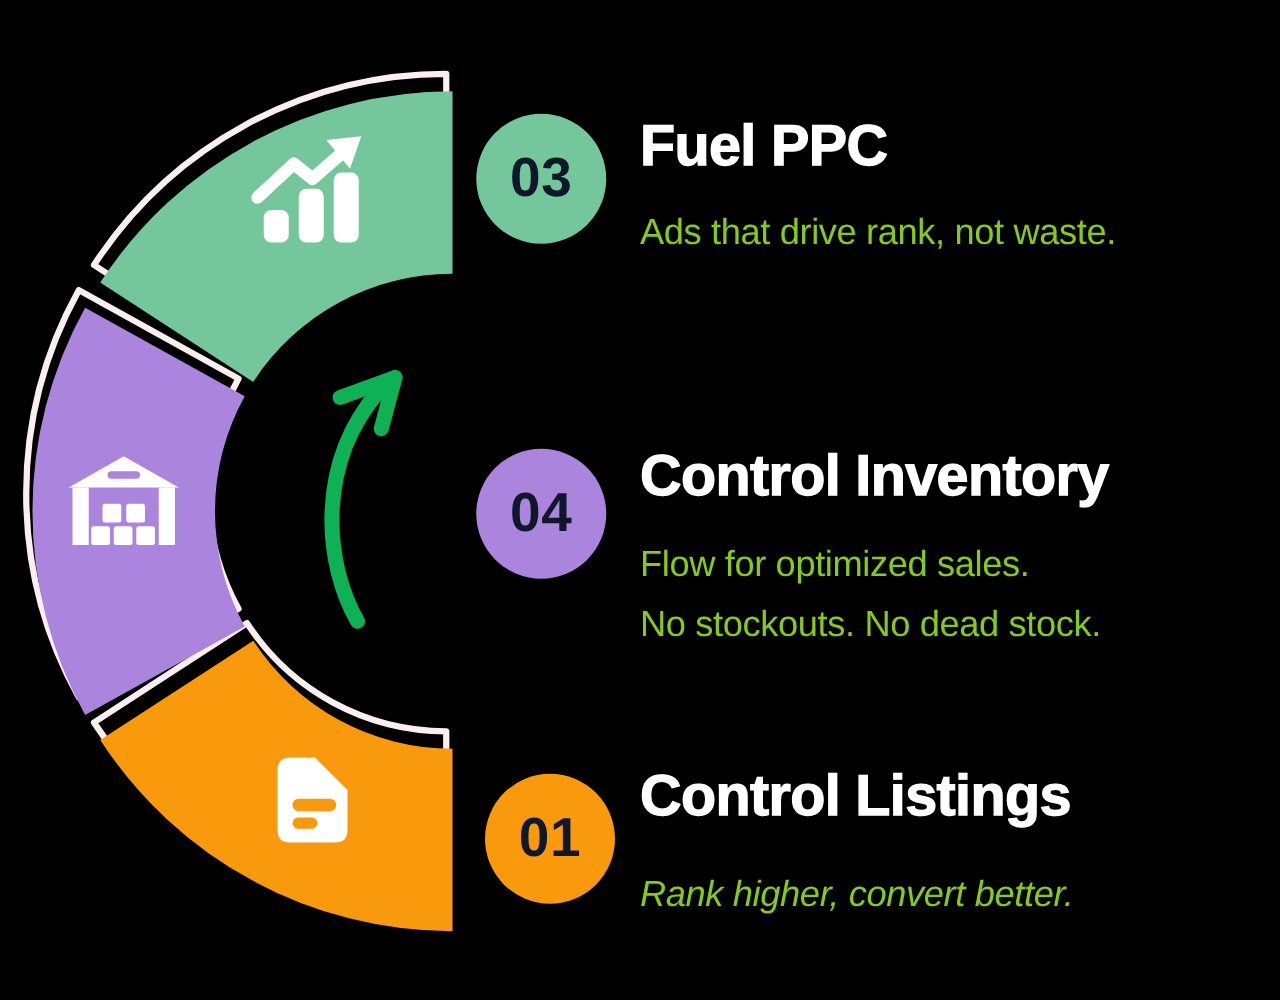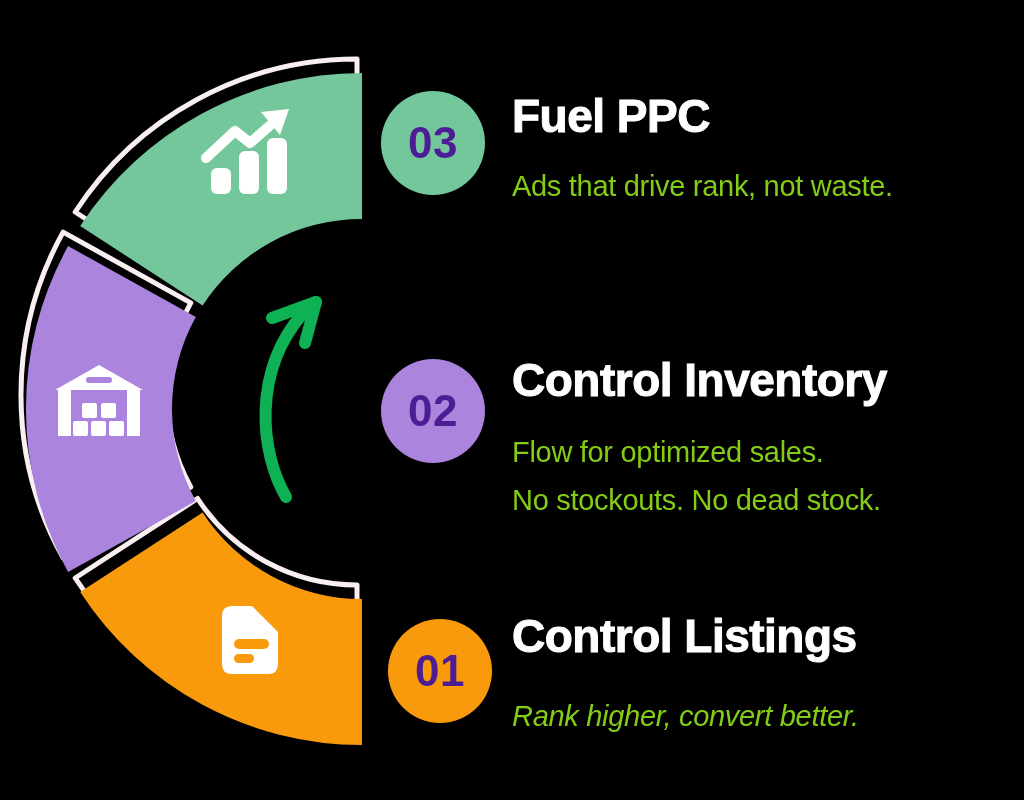--- a/index.html
+++ b/index.html
@@ -10,21 +10,21 @@
     background: #000;
     overflow: hidden;
     font-family: "Liberation Sans", sans-serif;
   }
   .ring-svg { position: absolute; left: 0; top: 0; }
   .num-circle {
     position: absolute;
     width: 104px; height: 104px;
     border-radius: 50%;
     display: flex; align-items: center; justify-content: center;
-    color: #4c1d95;
+    color: #0f172a;
     font-size: 44px;
     font-weight: bold;
     letter-spacing: 0.5px;
   }
   .step-title {
     position: absolute;
     left: 512px;
     color: #fff;
     font-size: 46px;
     font-weight: bold;
@@ -106,21 +106,21 @@
 
   <div class="num-circle row1-circle" style="background: rgb(116, 199, 155);">
     <span>03</span>
   </div>
   <div class="step-title row1-title">Fuel PPC</div>
   <div class="step-desc row1-desc">
     <span>Ads that drive rank, not waste.</span>
   </div>
 
   <div class="num-circle row2-circle" style="background: rgb(171, 132, 221);">
-    <span>02</span>
+    <span>04</span>
   </div>
   <div class="step-title row2-title">Control Inventory</div>
   <div class="step-desc row2-desc">
     <span>Flow for optimized sales.</span>
     <span>No stockouts. No dead stock.</span>
   </div>
 
   <div class="num-circle row3-circle" style="background: rgb(249, 154, 13);">
     <span>01</span>
   </div>

